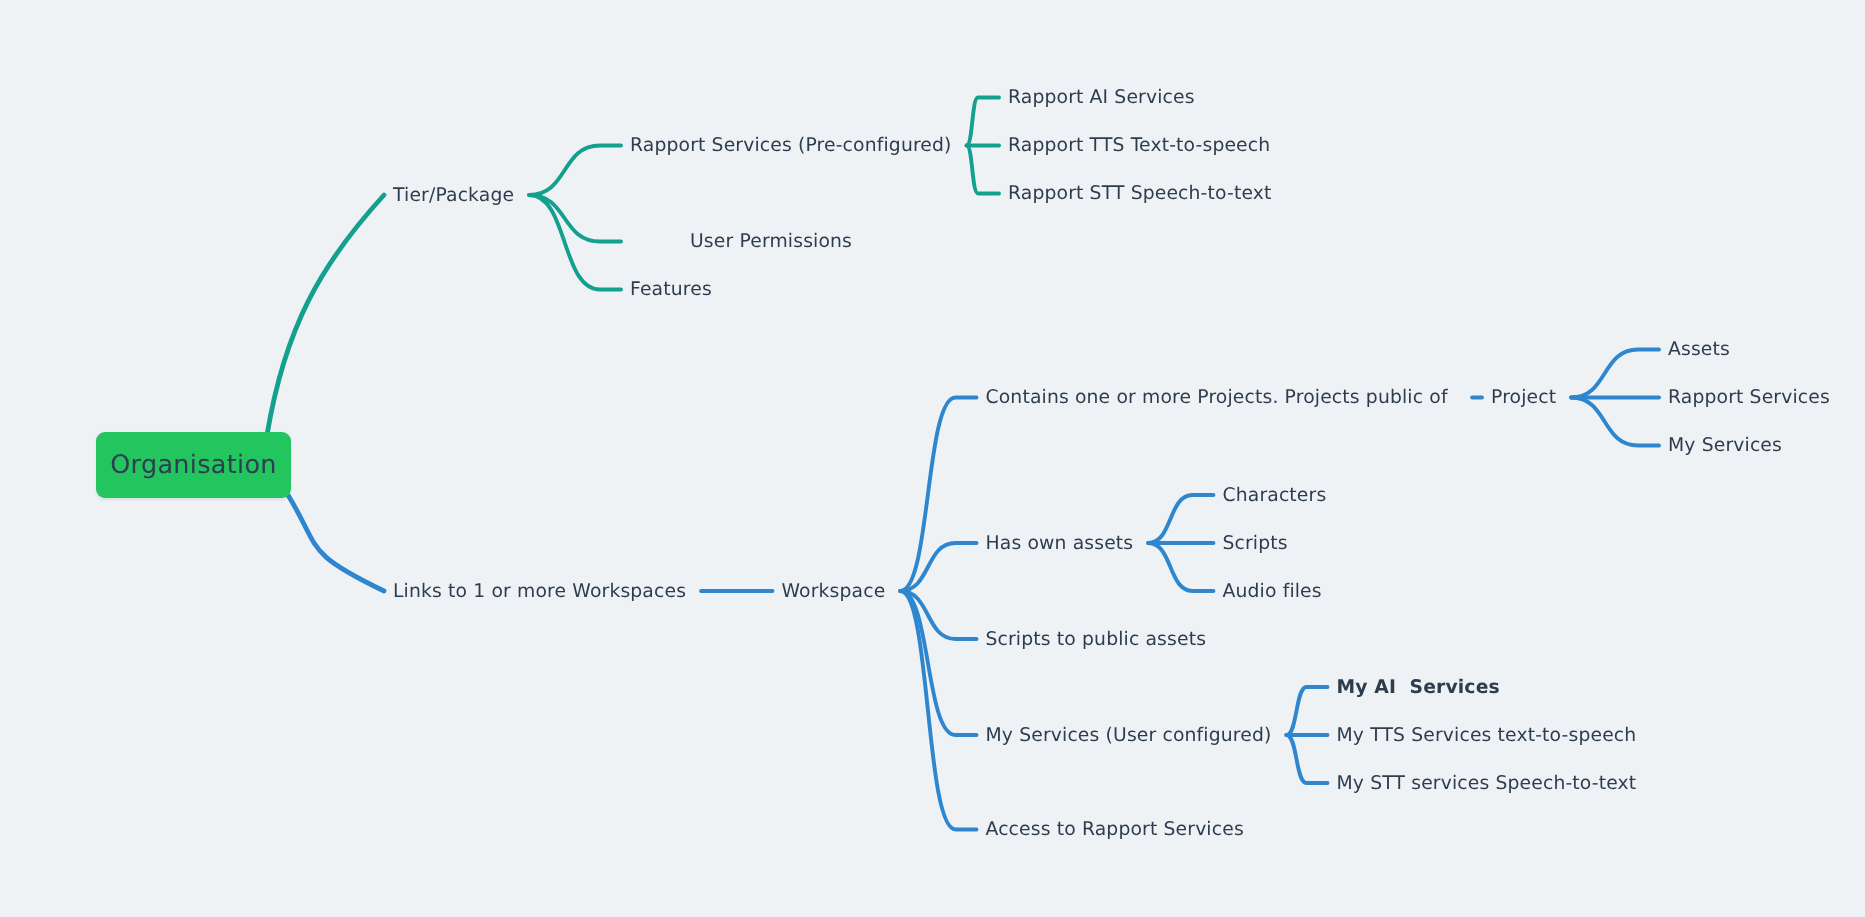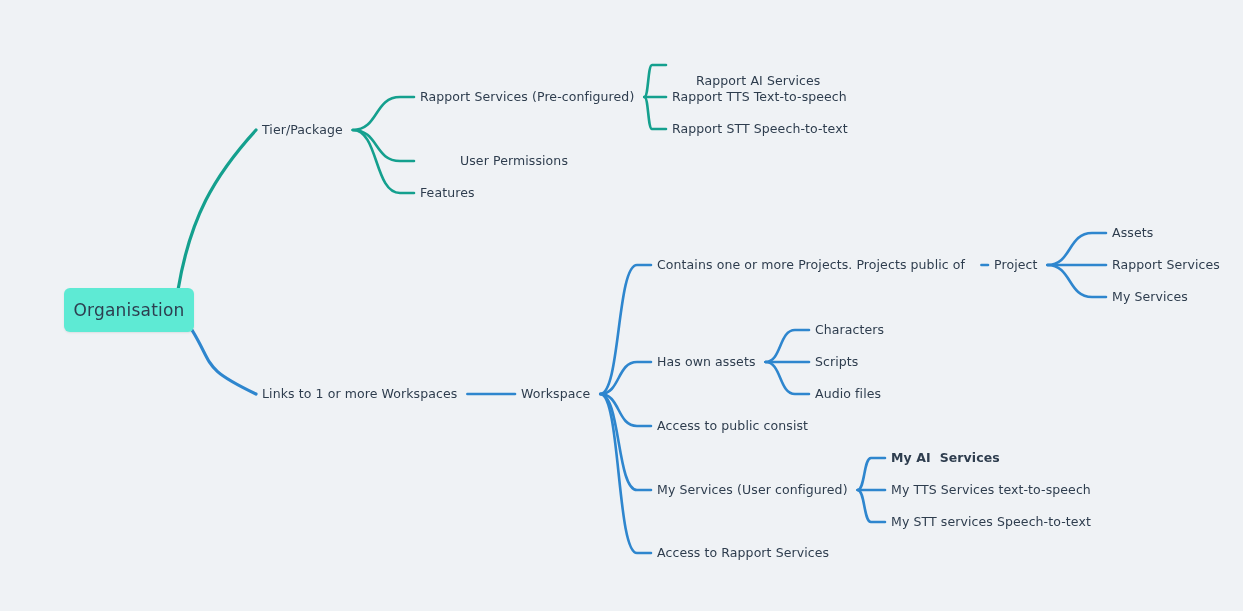--- a/index.html
+++ b/index.html
@@ -75,41 +75,41 @@
       <path d="M 765.515625 362 L 809 362" fill="none" stroke="#2e86ce" stroke-width="2.6" stroke-linecap="round"></path>
       <path d="M 765.515625 362 C 781.73203125 362, 778.78359375 394, 795 394 L 809 394" fill="none" stroke="#2e86ce" stroke-width="2.6" stroke-linecap="round"></path>
       <path d="M 600.234375 394 C 620.45546875 394, 616.77890625 426, 637 426 L 651 426" fill="none" stroke="#2e86ce" stroke-width="2.6" stroke-linecap="round"></path>
       <path d="M 600.234375 394 C 620.45546875 394, 616.77890625 490, 637 490 L 651 490" fill="none" stroke="#2e86ce" stroke-width="2.6" stroke-linecap="round"></path>
       <path d="M 857.625 490 C 864.98125 490, 863.64375 458, 871 458 L 885 458" fill="none" stroke="#2e86ce" stroke-width="2.6" stroke-linecap="round"></path>
       <path d="M 857.625 490 L 885 490" fill="none" stroke="#2e86ce" stroke-width="2.6" stroke-linecap="round"></path>
       <path d="M 857.625 490 C 864.98125 490, 863.64375 522, 871 522 L 885 522" fill="none" stroke="#2e86ce" stroke-width="2.6" stroke-linecap="round"></path>
       <path d="M 600.234375 394 C 620.45546875 394, 616.77890625 553, 637 553 L 651 553" fill="none" stroke="#2e86ce" stroke-width="2.6" stroke-linecap="round"></path>
     </svg>
   <div id="nodes">
-      <div class="root-node" style="left: 64px; top: 288px; width: 130px; height: 44px; background: #5eead4;">
+      <div class="root-node" style="left: 64px; top: 288px; width: 130px; height: 44px; background: #22c55e;">
         <span class="root-text" style="color: rgb(45, 62, 80);">Organisation</span>
       </div>
       <div class="node-label" style="left: 262px; top: 130px;"><span>Tier/Package</span></div>
       <div class="node-label" style="left: 420px; top: 97px;"><span>Rapport Services (Pre-configured)</span></div>
-      <div class="node-label" style="left: 696px; top: 65px; margin-top: 16px;"><span>Rapport AI Services</span></div>
+      <div class="node-label" style="left: 672px; top: 65px;"><span>Rapport AI Services</span></div>
       <div class="node-label" style="left: 672px; top: 97px;"><span>Rapport TTS Text-to-speech</span></div>
       <div class="node-label" style="left: 672px; top: 129px;"><span>Rapport STT Speech-to-text</span></div>
       <div class="node-label" style="left: 420px; top: 161px; margin-left: 40px;"><span>User Permissions</span></div>
       <div class="node-label" style="left: 420px; top: 193px;"><span>Features</span></div>
       <div class="node-label" style="left: 262px; top: 394px;"><span>Links to 1 or more Workspaces</span></div>
       <div class="node-label" style="left: 521px; top: 394px;"><span>Workspace</span></div>
       <div class="node-label" style="left: 657px; top: 265px;"><span>Contains one or more Projects. Projects public of</span></div>
       <div class="node-label" style="left: 994px; top: 265px;"><span>Project</span></div>
       <div class="node-label" style="left: 1112px; top: 233px;"><span>Assets</span></div>
       <div class="node-label" style="left: 1112px; top: 265px;"><span>Rapport Services</span></div>
       <div class="node-label" style="left: 1112px; top: 297px;"><span>My Services</span></div>
       <div class="node-label" style="left: 657px; top: 362px;"><span>Has own assets</span></div>
       <div class="node-label" style="left: 815px; top: 330px;"><span>Characters</span></div>
       <div class="node-label" style="left: 815px; top: 362px;"><span>Scripts</span></div>
       <div class="node-label" style="left: 815px; top: 394px;"><span>Audio files</span></div>
-      <div class="node-label" style="left: 657px; top: 426px;"><span>Access to public consist</span></div>
+      <div class="node-label" style="left: 657px; top: 426px;"><span>Scripts to public assets</span></div>
       <div class="node-label" style="left: 657px; top: 490px;"><span>My Services (User configured)</span></div>
       <div class="node-label" style="left: 891px; top: 458px; font-weight: bold;"><span>My AI  Services</span></div>
       <div class="node-label" style="left: 891px; top: 490px;"><span>My TTS Services text-to-speech</span></div>
       <div class="node-label" style="left: 891px; top: 522px;"><span>My STT services Speech-to-text</span></div>
       <div class="node-label" style="left: 657px; top: 553px;"><span>Access to Rapport Services</span></div>
     </div>
 </div>
 
 </body></html>

